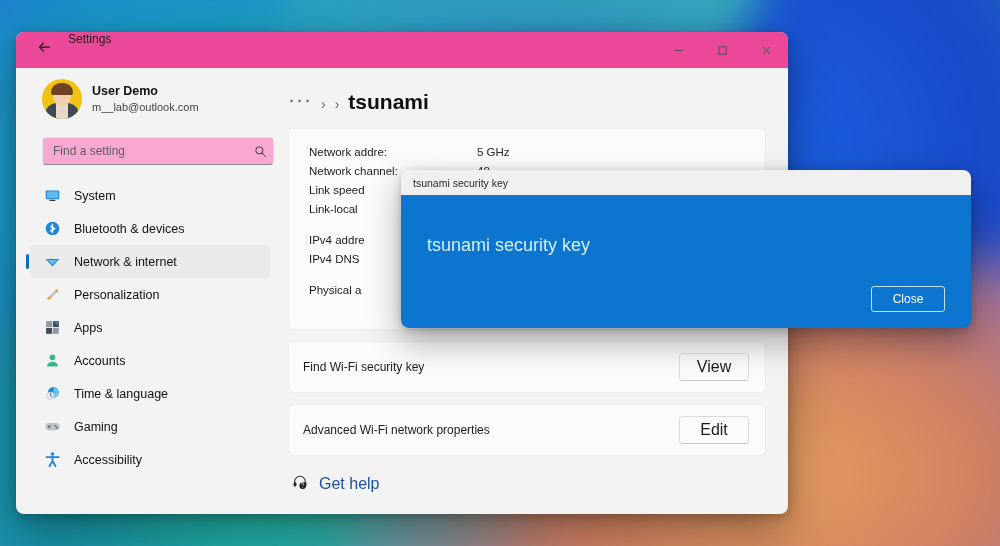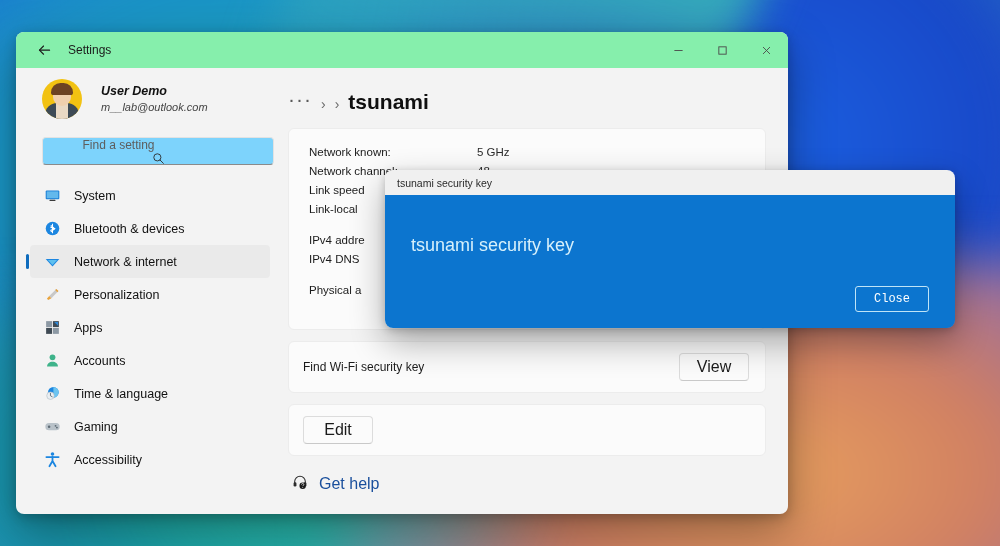--- a/index.html
+++ b/index.html
@@ -30,42 +30,42 @@
   .wp-l6{position:absolute;left:8%;bottom:-16%;width:48%;height:48%;
     background:radial-gradient(ellipse at 50% 50%, #2fc7a8 0%, rgba(40,180,170,0) 70%);
     filter:blur(26px);opacity:.85;}
 
   
   #settings-window{
     position:absolute;left:16px;top:32px;width:772px;height:482px;
     background:#f3f3f3;border-radius:8px;overflow:hidden;
     box-shadow:0 18px 46px rgba(0,0,0,.34),0 3px 12px rgba(0,0,0,.22);
   }
-  .titlebar{height:36px;display:flex;align-items:center;position:relative;background:#86efac;}
+  .titlebar{height:36px;display:flex;align-items:flex-start;position:relative;background:#ec4899;}
   .back-btn{width:32px;height:30px;margin-left:12px;display:flex;align-items:center;justify-content:center;
     border-radius:4px;color:#1b1b1b;}
   .title-text{font-size:12px;color:#1b1b1b;margin-left:8px;}
   .win-controls{position:absolute;right:0;top:0;height:36px;display:flex;}
   .wc{width:44px;height:36px;display:flex;align-items:center;justify-content:center;color:#4a4a4a;font-size:11px;}
   .wc svg{display:block;}
 
   .body-row{display:flex;height:446px;}
 
   
   .sidebar{width:262px;flex:0 0 262px;padding:0 0 0 0;box-sizing:border-box;}
-  .profile{display:flex;align-items:center;gap:19px;padding:8px 0 0 26px;height:54px;box-sizing:border-box;font-style:italic;}
+  .profile{display:flex;align-items:center;gap:10px;padding:8px 0 0 26px;height:54px;box-sizing:border-box;}
   .avatar{width:40px;height:40px;border-radius:50%;background:#f2c212;position:relative;overflow:hidden;flex:0 0 40px;}
   .av-hair{position:absolute;left:9px;top:4px;width:22px;height:12px;border-radius:11px 11px 3px 3px;background:#6d4323;}
   .av-face{position:absolute;left:11px;top:8px;width:18px;height:19px;border-radius:9px;background:#f0d0ae;}
   .av-body{position:absolute;left:3px;top:24px;width:34px;height:18px;border-radius:12px 12px 0 0;background:#3d4a55;}
   .av-shirt{position:absolute;left:14px;top:25px;width:12px;height:16px;background:#e9d9c4;}
   .pname{font-size:12.5px;font-weight:bold;color:#111;line-height:1.25;}
   .pmail{font-size:11px;color:#444;line-height:1.3;}
-  .search-wrap{margin:15px 0 0 26px;width:232px;height:28px;background:#7dd3fc;border:1px solid #e2e2e2;
-    border-bottom-color:#8a8a8a;border-radius:4px;display:flex;align-items:center;box-sizing:border-box;flex-direction:column;}
+  .search-wrap{margin:15px 0 0 26px;width:232px;height:28px;background:#f9a8d4;border:1px solid #e2e2e2;
+    border-bottom-color:#8a8a8a;border-radius:4px;display:flex;align-items:center;box-sizing:border-box;}
   .search-wrap input{border:0;outline:0;background:transparent;flex:1;font-size:12px;color:#333;
     padding:0 6px 0 10px;font-family:"Liberation Sans",sans-serif;}
   .search-wrap input::placeholder{color:#5d5d5d;}
   .search-ic{width:26px;display:flex;align-items:center;justify-content:center;color:#2b2b2b;}
   .navlist{margin-top:14px;}
   .navitem{height:33px;margin:0 8px 0 14px;border-radius:4px;display:flex;align-items:center;position:relative;
     padding-left:12px;box-sizing:border-box;}
   .navitem.active{background:#eaeaea;}
   .navitem .pill{position:absolute;left:-4px;top:9px;width:3px;height:15px;border-radius:2px;background:#0f6cbd;display:none;}
   .navitem.active .pill{display:block;}
@@ -92,31 +92,31 @@
   .action-label{font-size:12px;color:#1b1b1b;}
   .btn{min-width:70px;height:28px;padding:0 14px;background:#fbfbfb;border:1px solid #dcdcdc;
     border-bottom-color:#c9c9c9;border-radius:4px;font-size:16px;color:#1b1b1b;
     font-family:"Liberation Sans",sans-serif;cursor:default;}
 
   .gethelp{display:flex;align-items:center;gap:11px;margin-top:18px;padding-left:4px;}
   .gh-label{font-size:16px;color:#1a4f9c;}
 
   
   #key-dialog{
-    position:absolute;left:385px;top:170px;width:570px;height:158px;
+    position:absolute;left:401px;top:170px;width:570px;height:158px;
     border-radius:8px;overflow:hidden;
     box-shadow:0 14px 34px rgba(0,0,0,.32),0 2px 8px rgba(0,0,0,.2);
   }
   .dlg-title{height:25px;background:#f0f0f0;display:flex;align-items:center;padding-left:12px;box-sizing:border-box;}
   .dlg-title span{font-size:10.5px;color:#2a2a2a;}
   .dlg-body{height:133px;background:#0c75cf;position:relative;}
   .dlg-msg{position:absolute;left:26px;top:40px;font-size:18px;color:#d6f0fb;}
   .dlg-close{position:absolute;right:26px;bottom:16px;min-width:74px;height:26px;padding:0 16px;
     background:transparent;border:1px solid #bfe4f7;border-radius:3px;color:#ffffff;font-size:12px;
-    font-family:Liberation Mono, monospace;cursor:default;}
+    font-family:Liberation Sans, sans-serif;cursor:default;}
 </style>
 </head>
 <body>
 
 <div id="desktop">
   <div class="wp-base"></div>
   <div class="wp-l1"></div>
   <div class="wp-l2"></div>
   <div class="wp-l3"></div>
   <div class="wp-l4"></div>
@@ -299,21 +299,21 @@
 
       <div class="breadcrumb">
         <span class="bc-dots">···</span>
         <span class="bc-sep">›</span>
         <span class="bc-sep">›</span>
         <span class="bc-cur">tsunami</span>
       </div>
 
       <div class="card props-card">
         <div class="prow">
-          <span class="k">Network known:</span>
+          <span class="k">Network addre:</span>
           <span class="v">5 GHz</span>
         </div>
         <div class="prow">
           <span class="k">Network channel:</span>
           <span class="v">48</span>
         </div>
         <div class="prow">
           <span class="k">Link speed</span>
           <span class="v"></span>
         </div>
@@ -336,20 +336,21 @@
           <span class="v"></span>
         </div>
       </div>
 
       <div class="card action-card">
         <span class="action-label">Find Wi-Fi security key</span>
         <button class="btn">View</button>
       </div>
 
       <div class="card action-card">
+        <span class="action-label">Advanced Wi-Fi network properties</span>
         <button class="btn">Edit</button>
       </div>
 
       <div class="gethelp">
         <span>
           <svg width="16" height="16" viewBox="0 0 18 18">
             <path d="M3 10.2V8.6a6 6 0 0 1 12 0v1.6" fill="none" stroke="#2b2b2b" stroke-width="1.2"></path>
             <rect x="1.8" y="9.4" width="3.2" height="4.6" rx="1.4" fill="#2b2b2b"></rect>
             <rect x="13" y="9.4" width="3.2" height="4.6" rx="1.4" fill="#2b2b2b"></rect>
             <circle cx="12" cy="13.2" r="3.6" fill="#1b1b1b"></circle>

